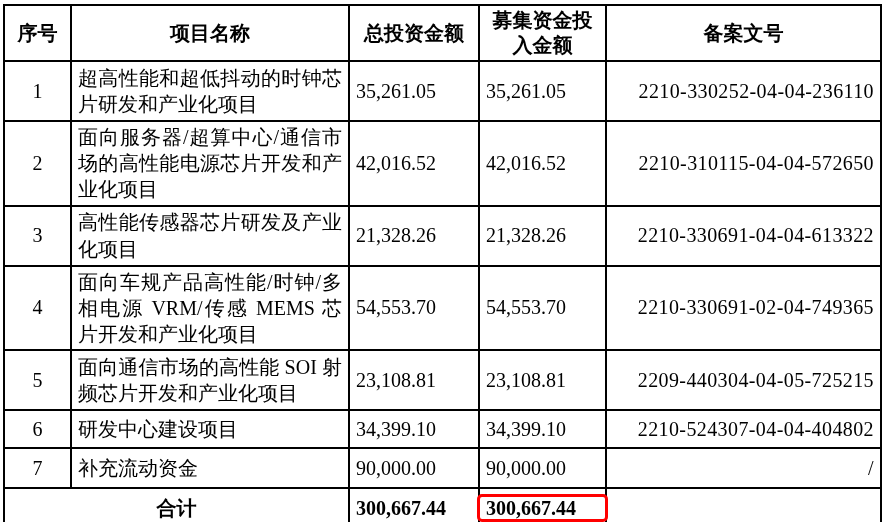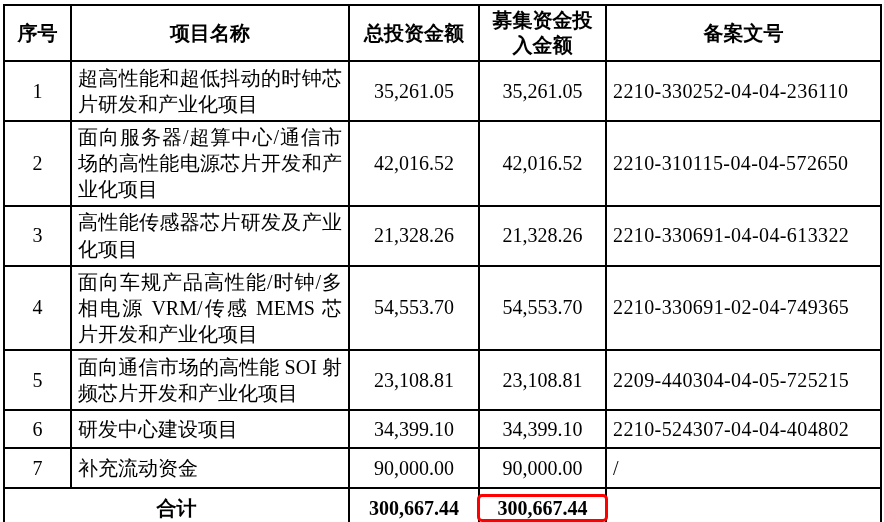--- a/index.html
+++ b/index.html
@@ -59,26 +59,26 @@
     padding: 2px 2px;
   }
   td.c-name {
     text-align: justify;
     text-justify: inter-ideograph;
     line-height: 1.31;
     padding: 3px 8px 3px 10px;
     margin-top: 28px;
   }
   td.c-num {
-    text-align: center;
+    text-align: left;
     padding-right: 13px;
     margin-left: 36px;
   }
   td.c-doc {
-    text-align: left;
+    text-align: right;
     padding-left: 12px;
     letter-spacing: 0.4px;
   }
   td.c-total-label {
     text-align: center;
     font-weight: bold;
   }
   .bold { font-weight: bold; }
   td.highlight-cell { position: relative; }
   .red-box {

